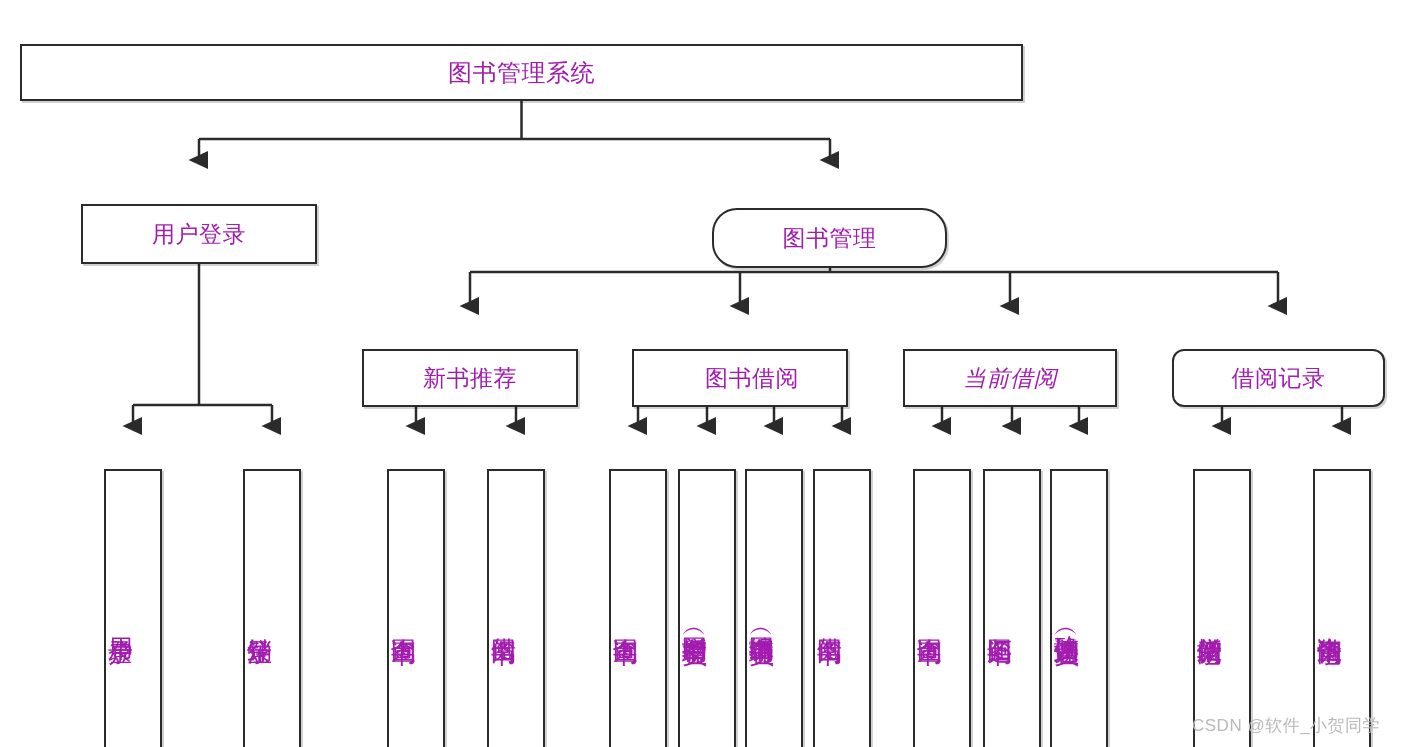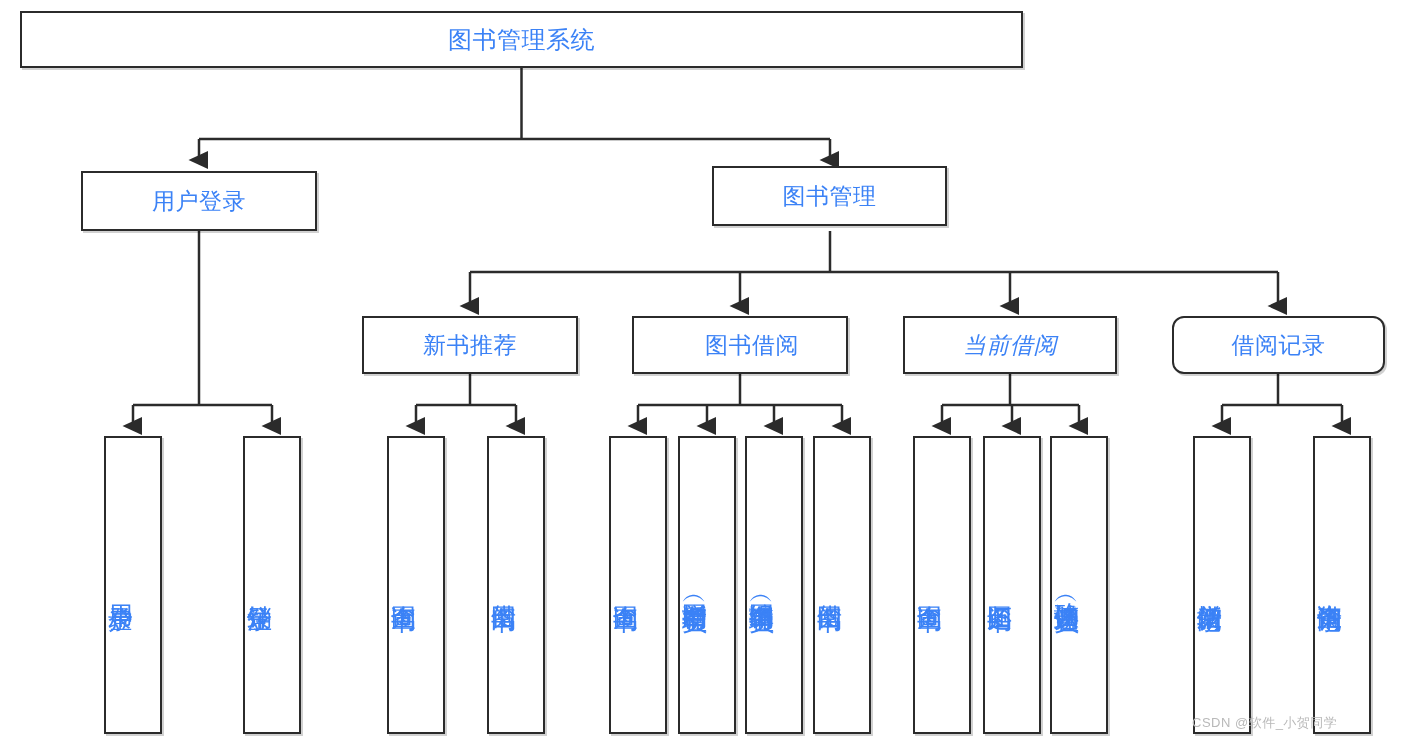--- a/index.html
+++ b/index.html
@@ -28,21 +28,22 @@
   }
   .node {
     position: absolute;
     box-sizing: border-box;
     background: #ffffff;
     border: 2.5px solid #2b2b2b;
     box-shadow: 2px 2px 0 0 rgba(0,0,0,0.18);
     display: flex;
     align-items: center;
     justify-content: center;
-    color: #3b82f6;
+    color: #a21caf;
+    margin-top: 33px;
   }
   .node .label {
     display: block;
     text-align: center;
     line-height: 1.05;
     white-space: nowrap;
   }
   .node.horiz .label {
     font-size: 23px;
     letter-spacing: 0.5px;
@@ -59,21 +60,21 @@
   .node.leaf .label {
     writing-mode: vertical-rl;
     text-orientation: upright;
     font-size: 25px;
     line-height: 1.16;
     letter-spacing: 1px;
     white-space: nowrap;
   }
   .watermark {
     position: absolute;
-    font-size: 13px;
+    font-size: 17px;
     color: #b9b9b9;
     white-space: nowrap;
     letter-spacing: 0.5px;
     font-family: "Liberation Sans", "DejaVu Sans", sans-serif;
   }
 </style>
 </head>
 <body>
 
 <div id="canvas" style="background: rgb(255, 255, 255);">
@@ -128,21 +129,21 @@
     </g>
   </svg>
 
   <div class="node root horiz" style="left: 20px; top: 11px; width: 1003px; height: 57px; border-color: rgb(43, 43, 43); background: rgb(255, 255, 255);">
     <span class="label">图书管理系统</span>
   </div>
 
   <div class="node horiz" style="left: 81px; top: 171px; width: 236px; height: 60px; border-color: rgb(43, 43, 43); background: rgb(255, 255, 255);">
     <span class="label">用户登录</span>
   </div>
-  <div class="node horiz" style="left: 712px; top: 166px; width: 235px; height: 60px; border-color: rgb(43, 43, 43); background: rgb(255, 255, 255);">
+  <div class="node horiz" style="left: 712px; top: 175px; width: 235px; height: 60px; border-color: rgb(43, 43, 43); background: rgb(255, 255, 255); border-radius: 25px;">
     <span class="label">图书管理</span>
   </div>
 
   <div class="node horiz" style="left: 362px; top: 316px; width: 216px; height: 58px; border-color: rgb(43, 43, 43); background: rgb(255, 255, 255);">
     <span class="label">新书推荐</span>
   </div>
   <div class="node horiz" style="left: 632px; top: 316px; width: 216px; height: 58px; border-color: rgb(43, 43, 43); background: rgb(255, 255, 255); padding-left: 24px;">
     <span class="label">图书借阅</span>
   </div>
   <div class="node horiz" style="left: 903px; top: 316px; width: 214px; height: 58px; border-color: rgb(43, 43, 43); background: rgb(255, 255, 255); font-style: italic;">

